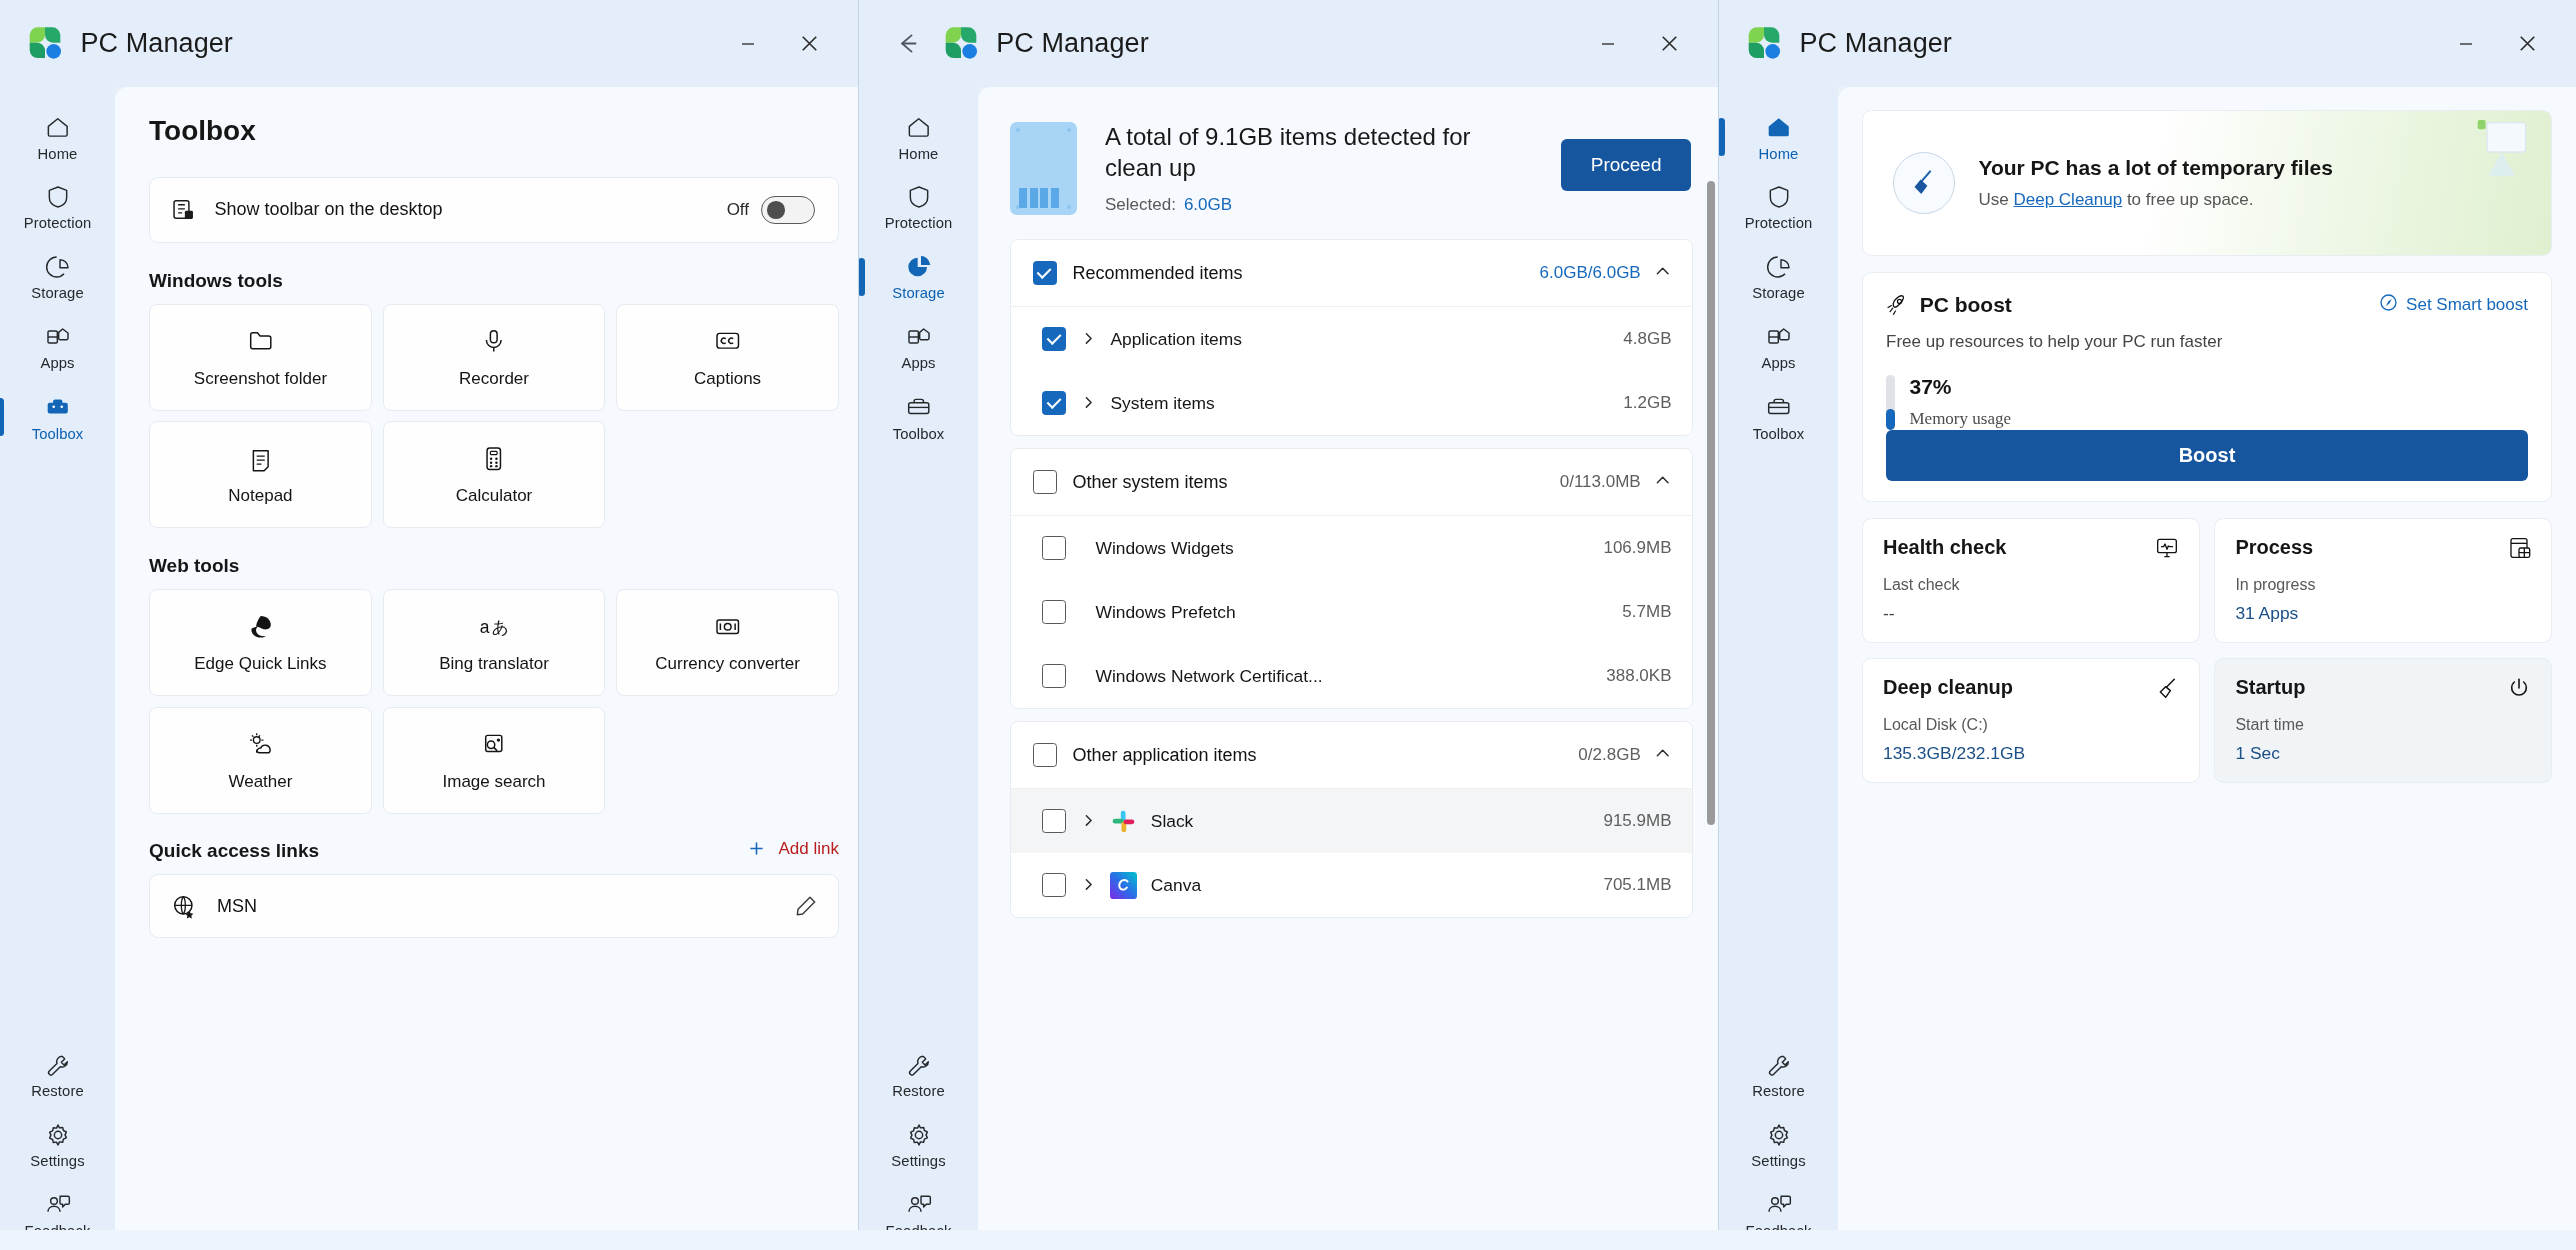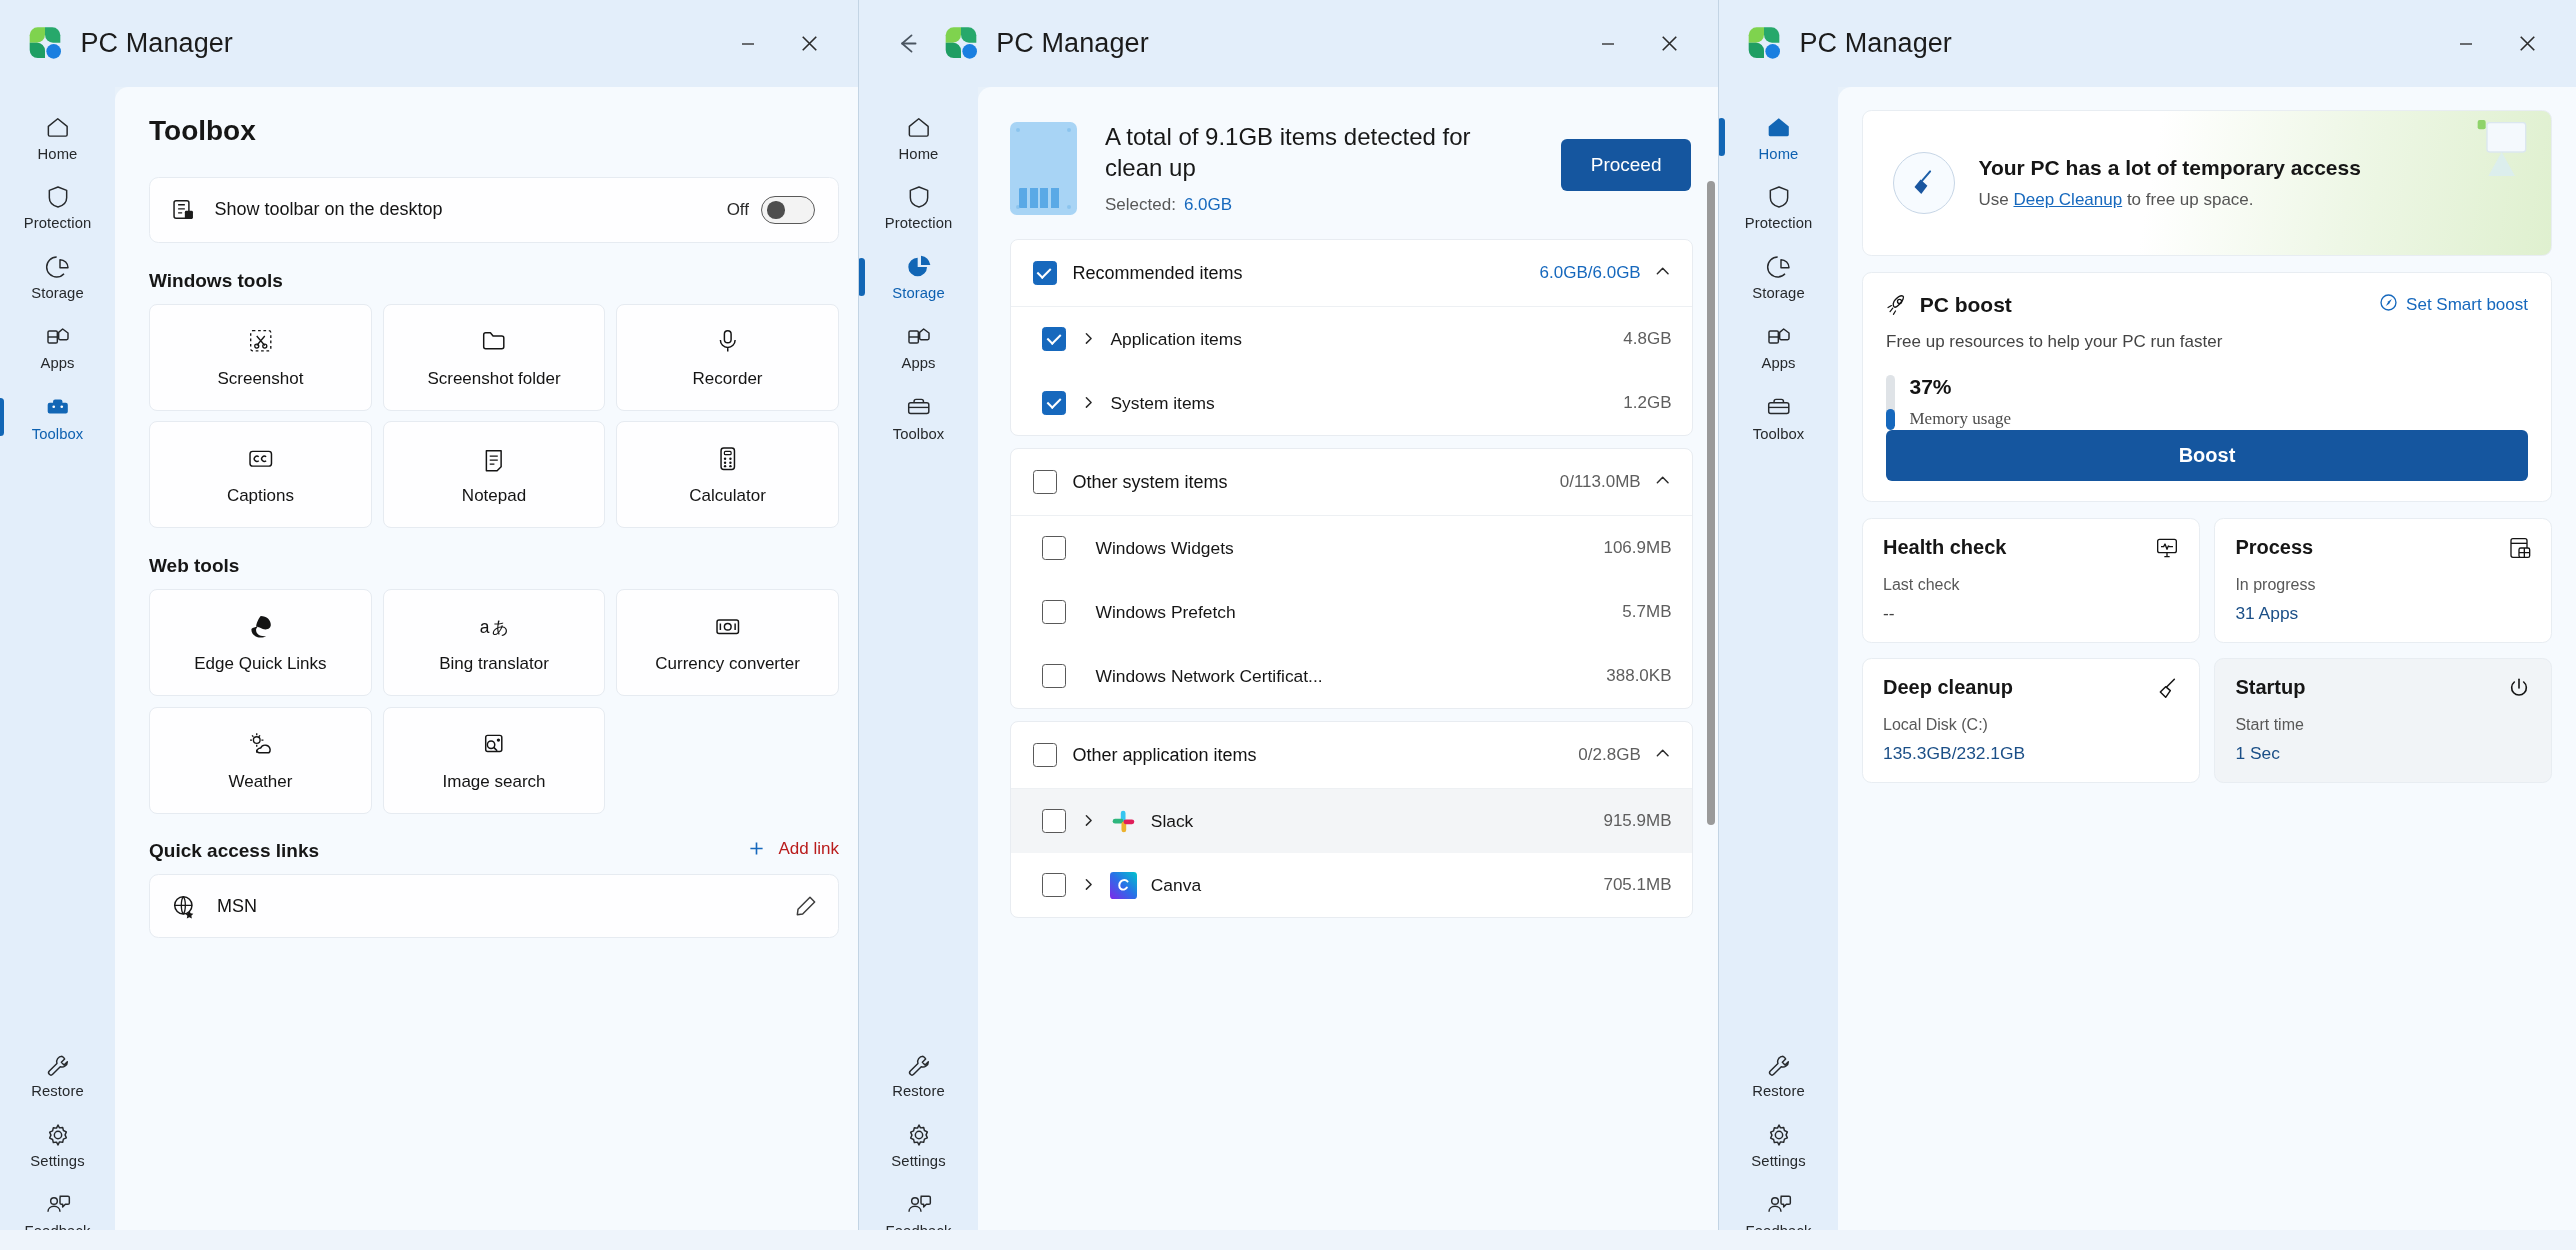--- a/index.html
+++ b/index.html
@@ -439,31 +439,20 @@
           </span>
           <span class="tlabel">Show toolbar on the desktop</span>
           <span class="toggle-off-label">Off</span>
           <span class="switch">
               <span class="knob"></span>
             </span>
         </div>
 
         <div class="sect-title">Windows tools</div>
         <div class="tile-grid">
-          <div class="tile">
-            <span class="tl-ico">
-              <svg width="29.5" height="29.5" viewBox="0 0 44 44" fill="none">
-                  <rect x="7" y="7" width="30" height="30" rx="3" stroke="#141414" stroke-width="2" stroke-dasharray="4 4"></rect>
-                  <path d="M16 15l12 14M28 15L16 29" stroke="#141414" stroke-width="2"></path>
-                  <circle cx="16" cy="30" r="3" stroke="#141414" stroke-width="2"></circle>
-                  <circle cx="28" cy="30" r="3" stroke="#141414" stroke-width="2"></circle>
-                </svg>
-            </span>
-            <span class="tl-txt">Screenshot</span>
-          </div>
           <div class="tile">
             <span class="tl-ico">
               <svg width="29.5" height="29.5" viewBox="0 0 44 44" fill="none">
                   <path d="M7 13a3 3 0 013-3h7l4 5h13a3 3 0 013 3v13a3 3 0 01-3 3H10a3 3 0 01-3-3z" stroke="#141414" stroke-width="2.2" stroke-linejoin="round"></path>
                 </svg>
             </span>
             <span class="tl-txt">Screenshot folder</span>
           </div>
           <div class="tile">
             <span class="tl-ico">
@@ -908,21 +897,21 @@
                   <path d="M56 54l20 36H36z" fill="#d9ecf7" opacity=".7"></path>
                 </svg>
             </span>
             <span class="broom-circle">
               <svg width="34" height="34" viewBox="0 0 50 50">
                   <path d="M34 8L22 22" stroke="#1d5fa8" stroke-width="3" stroke-linecap="round"></path>
                   <path d="M20 20l10 9-9 12-10-10z" fill="#1a56a0"></path>
                 </svg>
             </span>
             <span>
-              <div class="bh">Your PC has a lot of temporary access</div>
+              <div class="bh">Your PC has a lot of temporary files</div>
               <div class="bs"><span>Use </span><a href="#">Deep Cleanup</a><span> to free up space.</span></div>
             </span>
           </div>
 
           <div class="boost-card">
             <div class="boost-head">
               <span>
                 <svg width="23" height="23" viewBox="0 0 34 34" fill="none">
                     <path d="M12 22c-2-2-2-7 2-11s9-6 11-5 0 7-4 11-7 7-9 5z" stroke="#141414" stroke-width="2" stroke-linejoin="round"></path>
                     <circle cx="20" cy="14" r="3" stroke="#141414" stroke-width="2"></circle>

